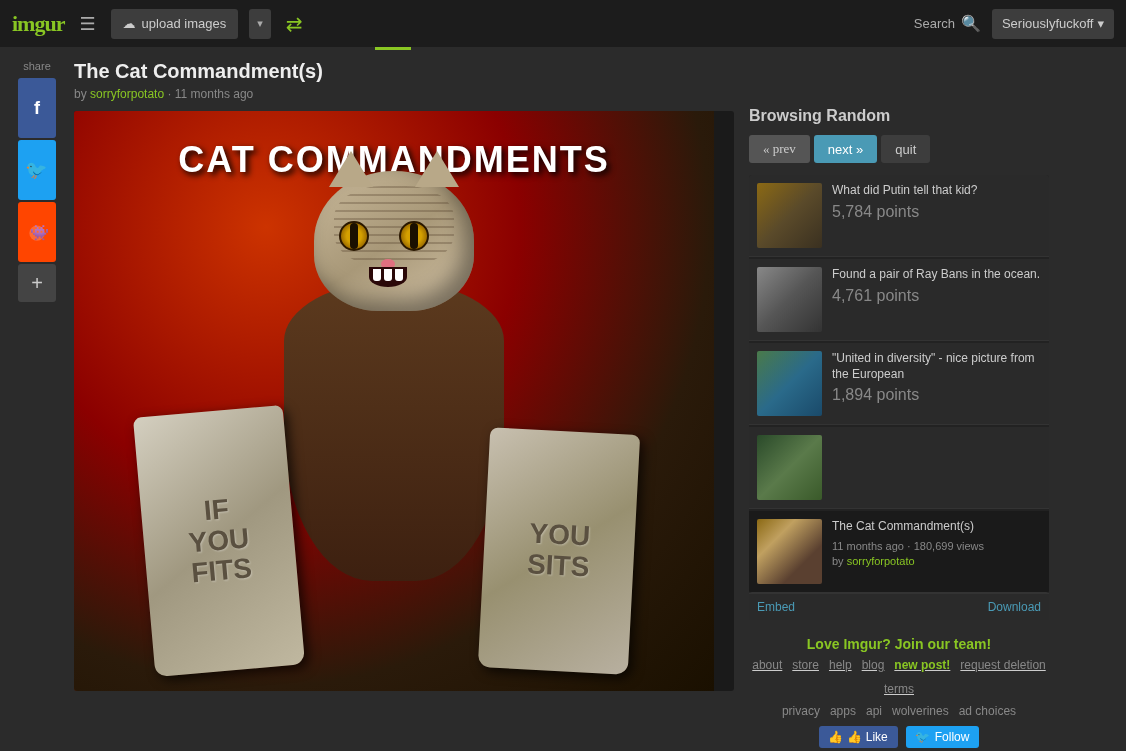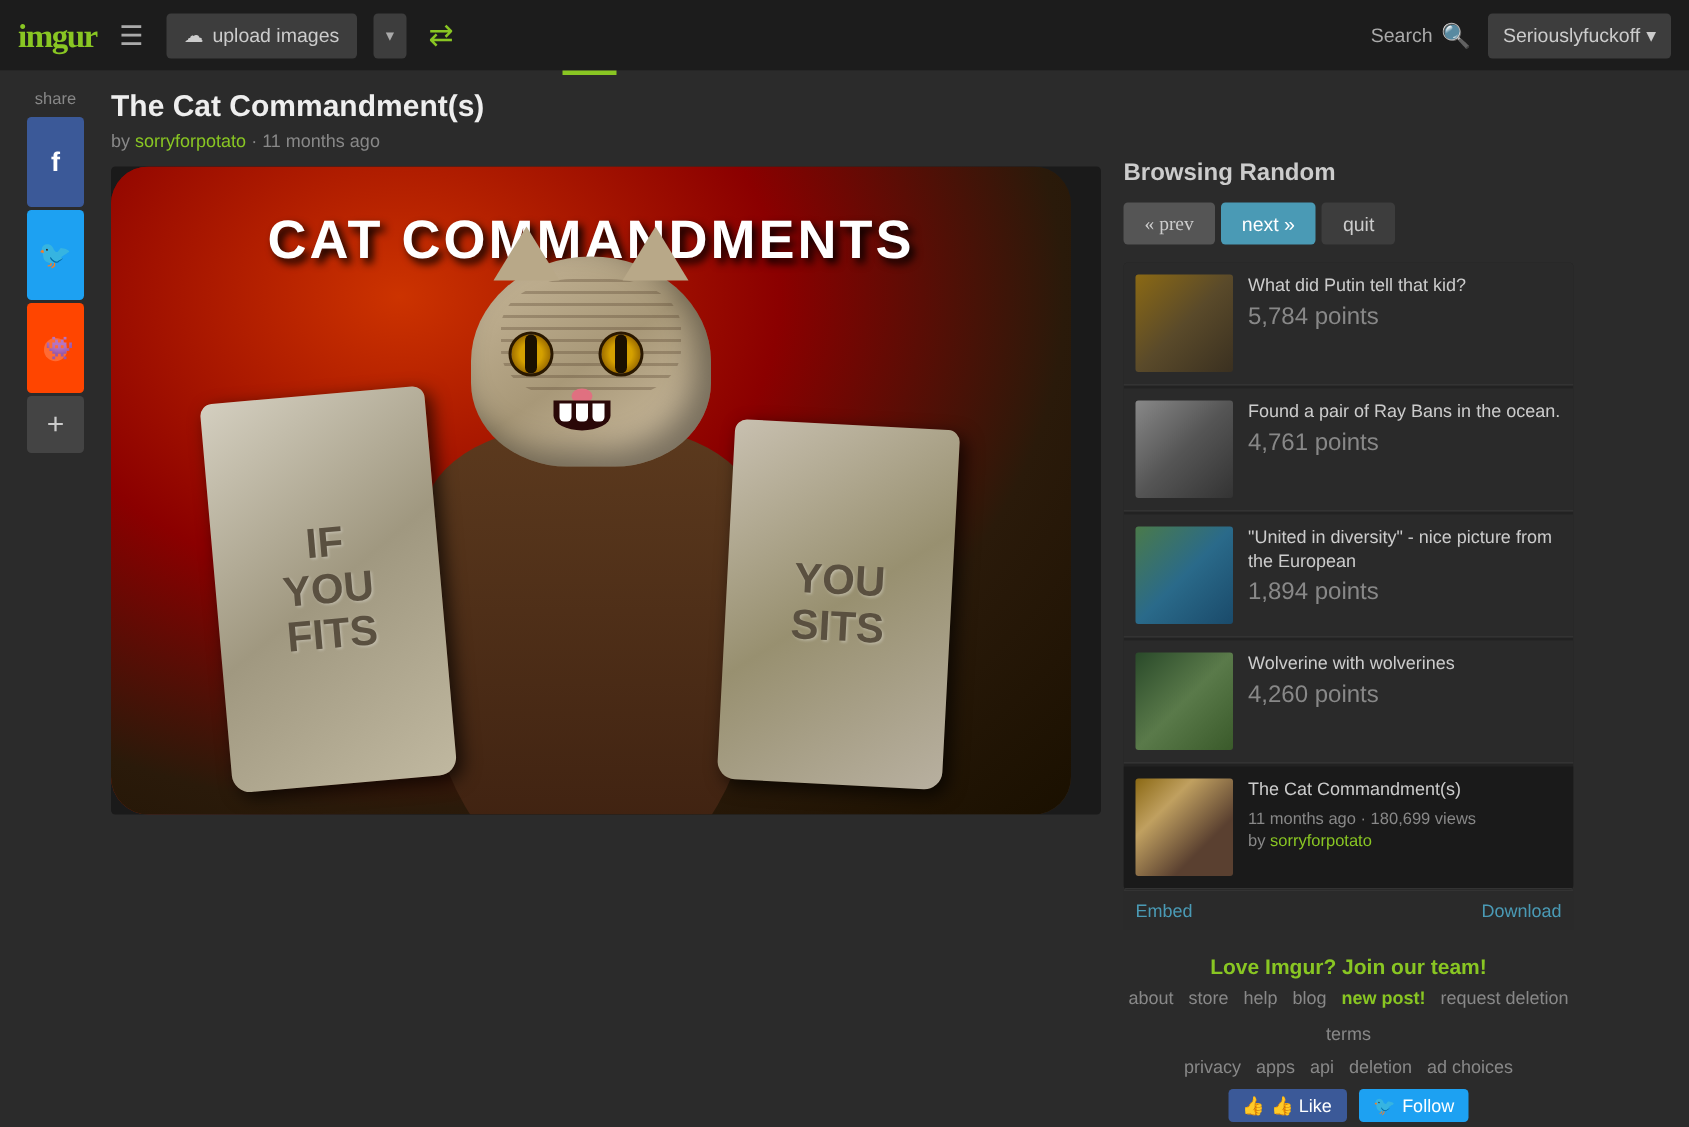--- a/index.html
+++ b/index.html
@@ -165,28 +165,27 @@
       text-decoration: none;
     }
     #post-image-container {
       background: #1a1a1a;
       border-radius: 3px;
       overflow: hidden;
     }
     #post-image {
       width: 100%;
       max-width: 640px;
-      height: 432px;
+      height: 580px;
       background: linear-gradient(135deg, #8b0000 0%, #cc2200 30%, #1a1a1a 60%, #3d2b1a 100%);
       position: relative;
       overflow: hidden;
       display: flex;
       align-items: center;
       justify-content: center;
-      border-radius: 25px;
     }
     
     #cat-image-bg {
       position: absolute;
       inset: 0;
       background: radial-gradient(ellipse at 30% 20%, #cc3300 0%, #8b0000 40%, #2a1a0a 70%, #1a1000 100%);
     }
     #title-text {
       position: absolute;
       top: 28px;
@@ -455,20 +454,21 @@
       font-size: 14px;
       font-weight: bold;
       margin-bottom: 6px;
     }
     #footer-links {
       display: flex;
       justify-content: center;
       gap: 10px;
       flex-wrap: wrap;
       margin-bottom: 8px;
+      text-decoration: underline;
     }
     #footer-links a {
       color: #888;
       text-decoration: none;
       font-size: 12px;
     }
     #footer-links .new-post { color: #89c623; font-weight: bold; }
     #social-buttons {
       display: flex;
       justify-content: center;
@@ -623,24 +623,20 @@
         <div class="item-row">
           <div class="item-thumb thumb-3"></div>
           <div class="item-info">
             <div class="item-title">"United in diversity" - nice picture from the European</div>
             <div class="item-points">1,894 points</div>
           </div>
         </div>
 
         <div class="item-row">
           <div class="item-thumb thumb-4"></div>
-          <div class="item-info">
-            <div class="item-title">Wolverine with wolverines</div>
-            <div class="item-points">4,260 points</div>
-          </div>
         </div>
 
         <div class="item-row active">
           <div class="item-thumb thumb-5"></div>
           <div class="item-info">
             <div class="item-title">The Cat Commandment(s)</div>
             <div class="item-meta">
               <span>11 months ago · 180,699 views</span><br>
               <span>by</span>
               <a href="#">sorryforpotato</a>
@@ -662,21 +658,21 @@
         <a href="#">help</a>
         <a href="#">blog</a>
         <a href="#" class="new-post">new post!</a>
         <a href="#">request deletion</a>
         <a href="#">terms</a>
       </div>
       <div id="footer-links-2" style="display:flex;justify-content:center;gap:10px;margin-bottom:8px;">
         <a href="#" style="color:#888;text-decoration:none;font-size:12px;">privacy</a>
         <a href="#" style="color:#888;text-decoration:none;font-size:12px;">apps</a>
         <a href="#" style="color:#888;text-decoration:none;font-size:12px;">api</a>
-        <a href="#" style="color:#888;text-decoration:none;font-size:12px;">deletion</a>
+        <a href="#" style="color:#888;text-decoration:none;font-size:12px;">wolverines</a>
         <a href="#" style="color:#888;text-decoration:none;font-size:12px;">ad choices</a>
       </div>
       <div id="social-buttons">
         <button class="social-btn" id="fb-like">
           <span>👍</span>
           <span>👍 Like</span>
         </button>
         <button class="social-btn" id="tw-follow">
           <span>🐦</span>
           <span>Follow</span>

